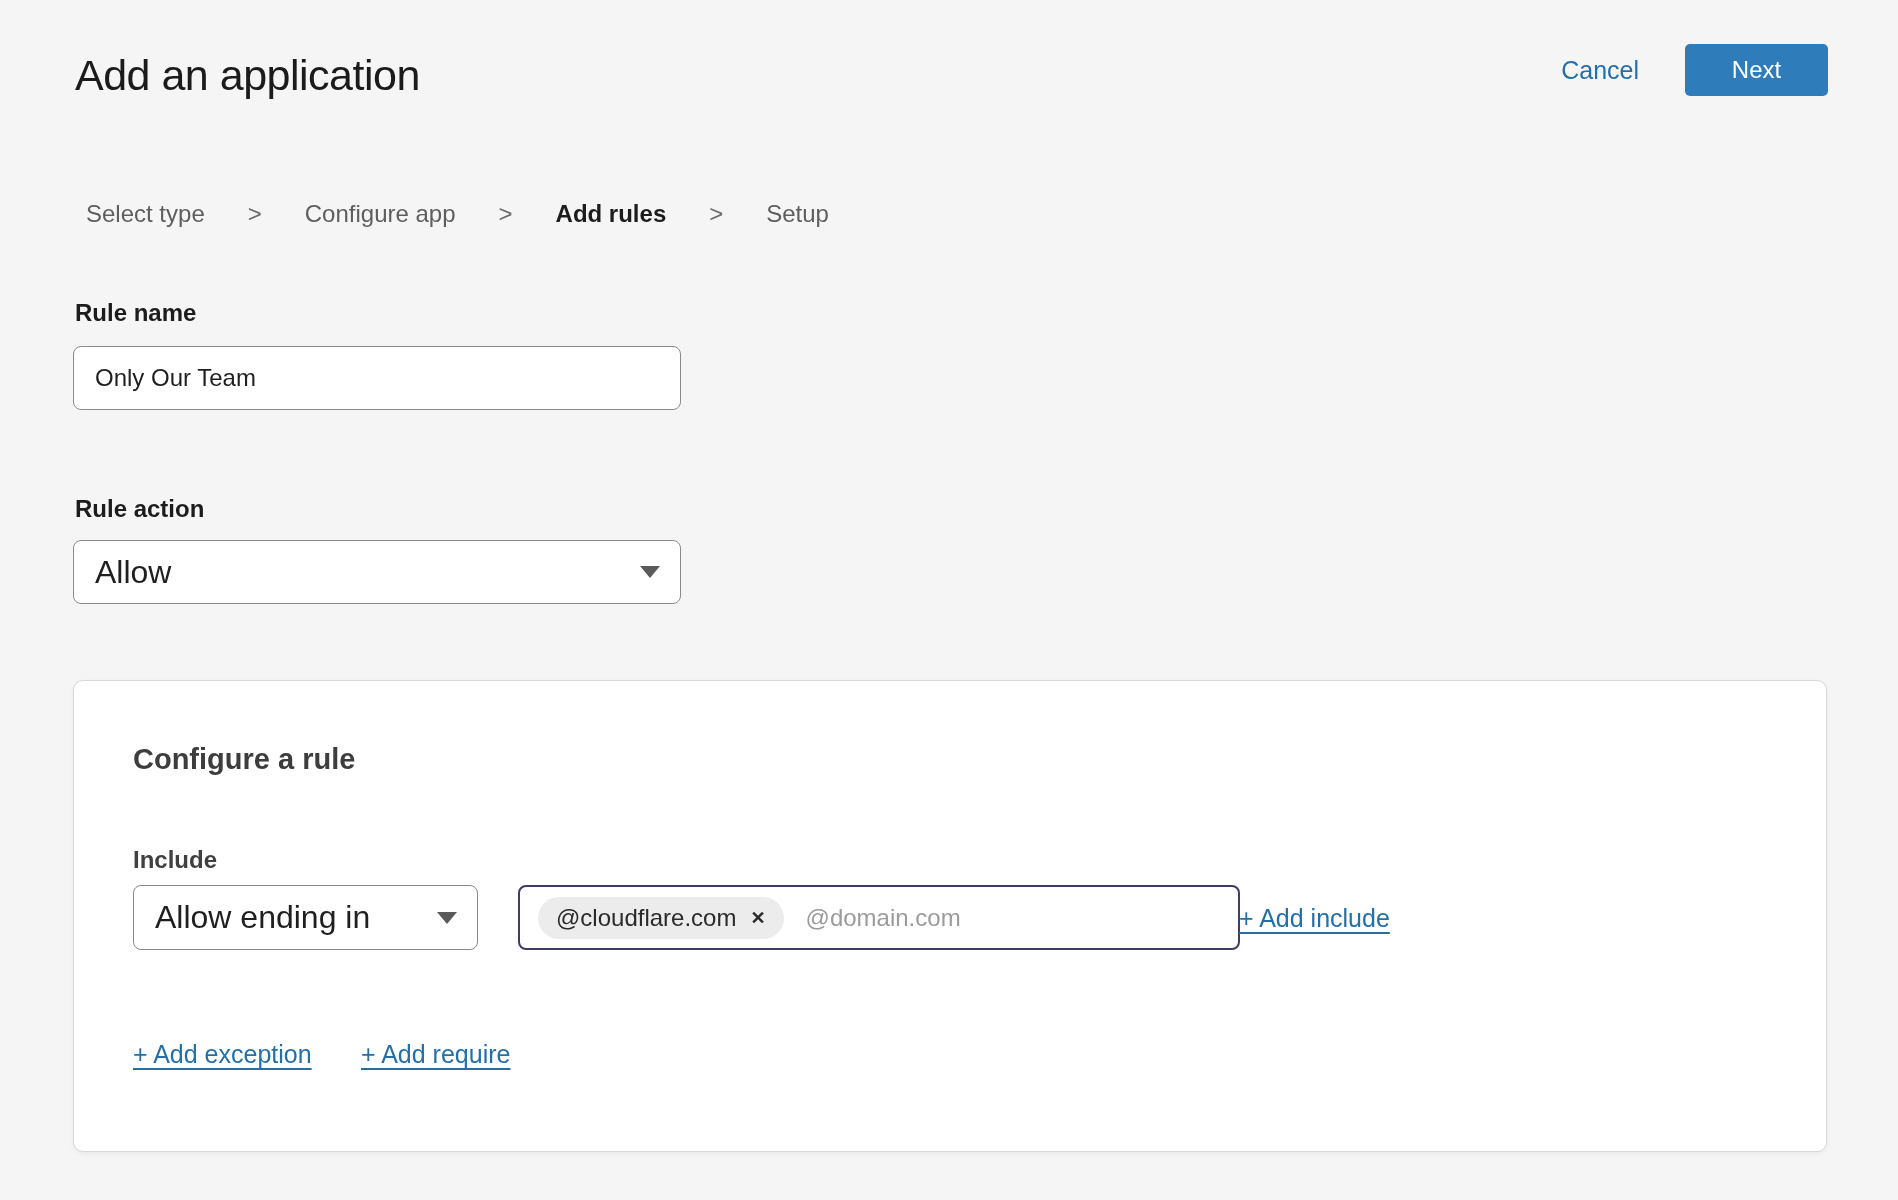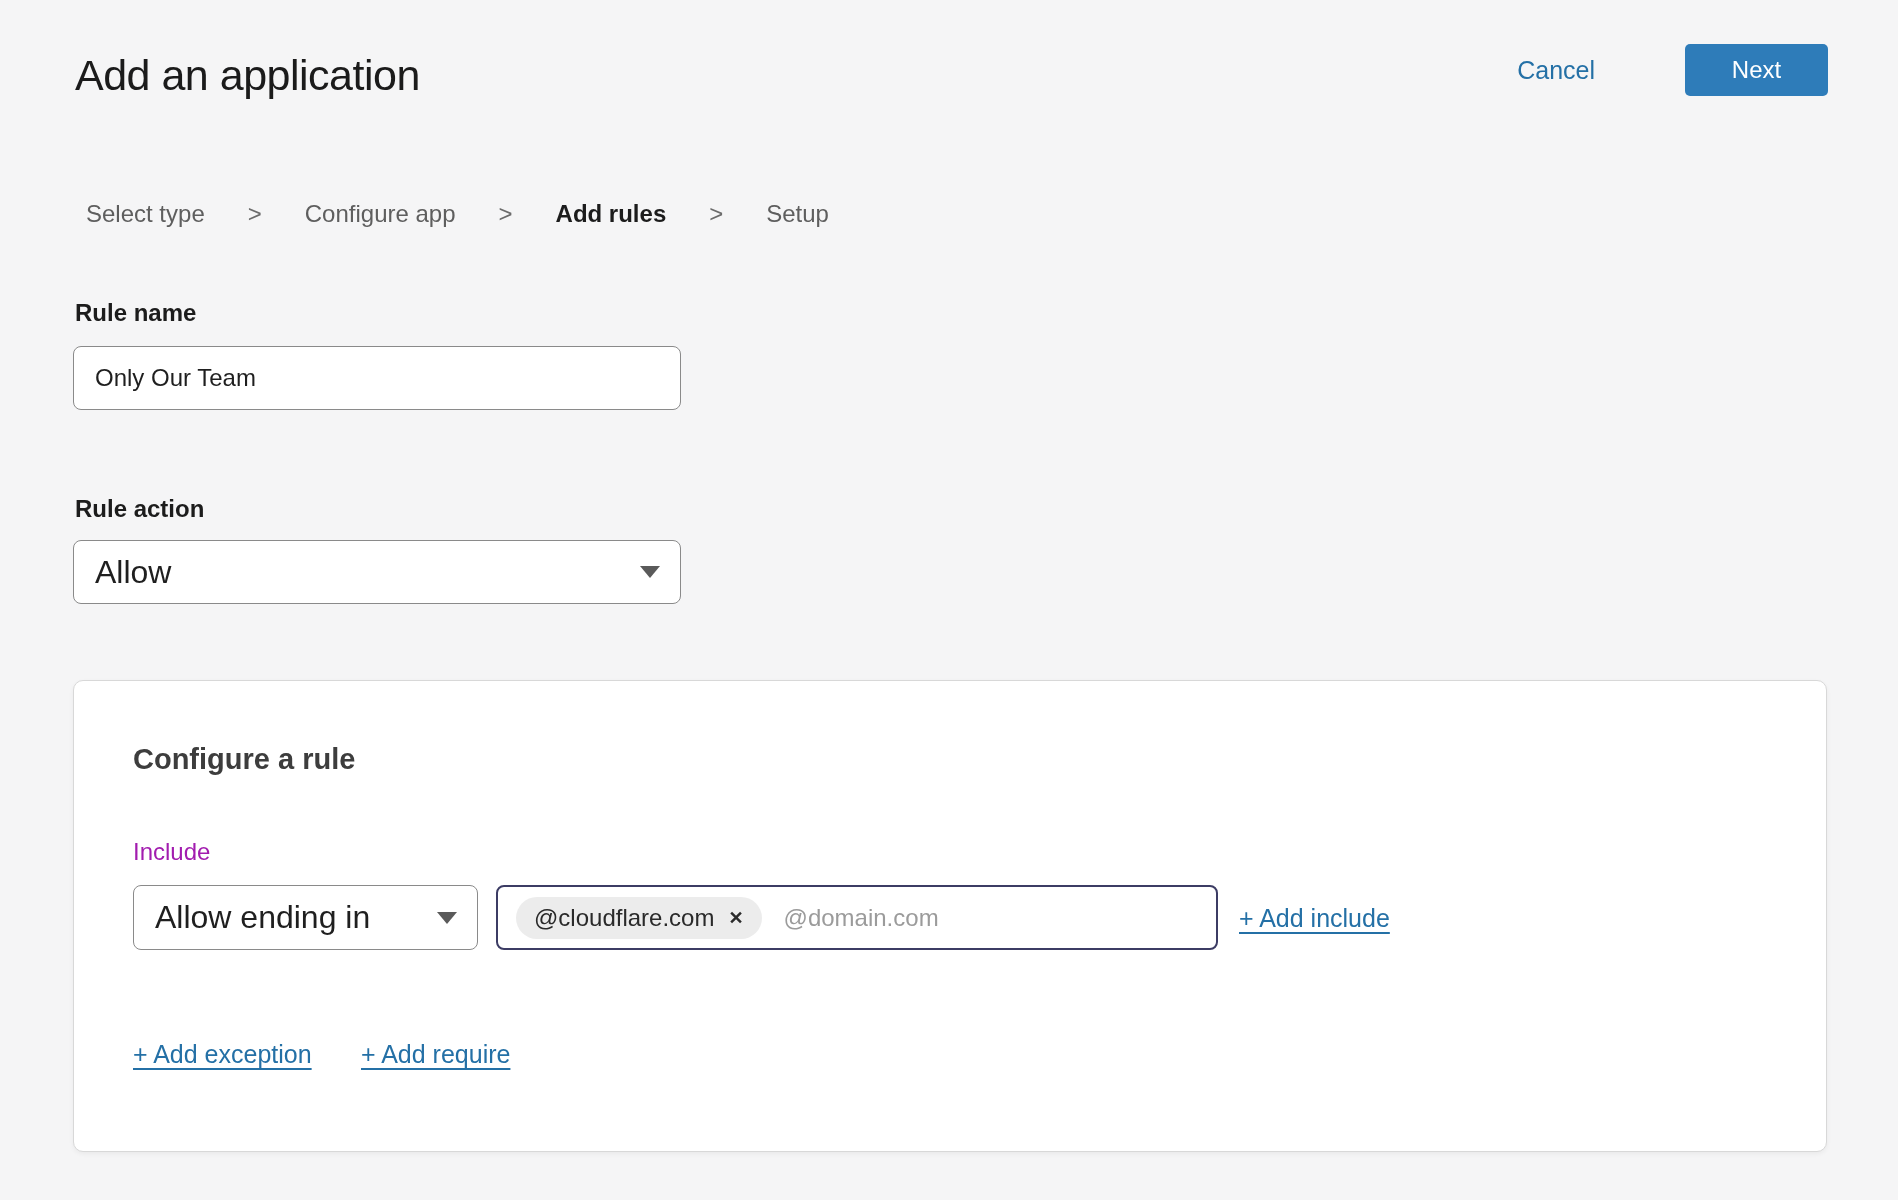--- a/index.html
+++ b/index.html
@@ -22,21 +22,21 @@
   .header-actions {
     position: absolute; right: 70px; top: 44px; height: 52px;
     display: flex; align-items: center; gap: 46px;
   }
   .cancel-link {
     font-size: 25px; color: #2470a6; text-decoration: none; cursor: pointer;
   }
   .next-button {
     width: 143px; height: 52px; border: none; border-radius: 5px;
     background: #2e7cb9; color: #ffffff; font-size: 24px;
-    font-family: "Liberation Sans", sans-serif; cursor: pointer; margin-left: 44px;
+    font-family: "Liberation Sans", sans-serif; cursor: pointer;
   }
 
   
   .breadcrumb {
     position: absolute; left: 86px; top: 199px;
     display: flex; align-items: center; gap: 43px;
     font-size: 24px; color: #5e5e5e; line-height: 30px;
   }
   .breadcrumb .crumb.active { color: #1c1c1c; font-weight: 700; }
   .breadcrumb .sep { color: #6b6b6b; }
@@ -76,27 +76,27 @@
     position: absolute; left: 73px; top: 680px;
     width: 1754px; height: 472px;
     background: #ffffff; border: 1px solid #d8d8d8; border-radius: 10px;
     box-shadow: 0 2px 5px rgba(0,0,0,0.05);
   }
   .card-title {
     position: absolute; left: 59px; top: 60px;
     font-size: 29px; font-weight: 700; color: #3d3d3d; line-height: 36px;
   }
   .include-label {
-    position: absolute; left: 59px; top: 156px;
-    font-size: 24px; font-weight: 400; color: #a21caf; line-height: 30px;
+    position: absolute; left: 59px; top: 164px;
+    font-size: 24px; font-weight: 700; color: #404040; line-height: 30px;
   }
   #include-selector { left: 59px; top: 204px; width: 345px; height: 65px; }
 
   .tag-input {
-    position: absolute; left: 422px; top: 204px;
+    position: absolute; left: 444px; top: 204px;
     width: 722px; height: 65px;
     background: #ffffff; border: 2px solid #3c3c64; border-radius: 8px;
     display: flex; align-items: center; padding: 0 4px 0 18px; gap: 22px;
     cursor: text;
   }
   .chip {
     display: inline-flex; align-items: center; gap: 14px;
     height: 42px; padding: 0 18px; border-radius: 999px;
     background: #ececec; font-size: 24px; color: #2a2a2a; white-space: nowrap;
   }

